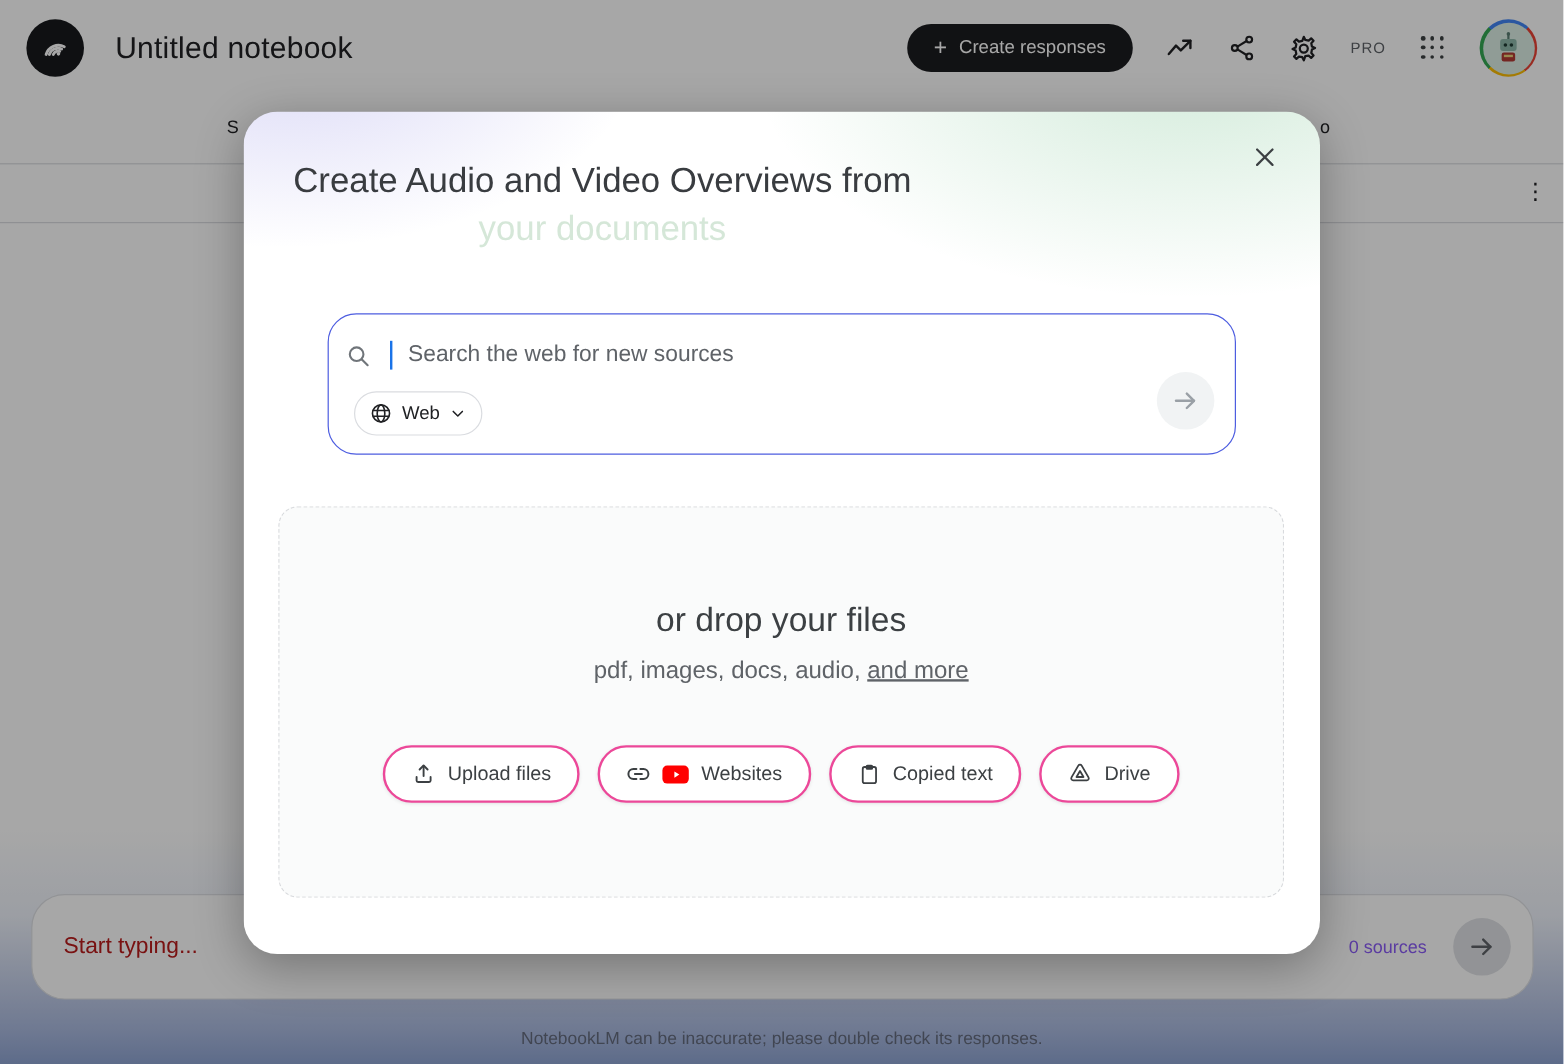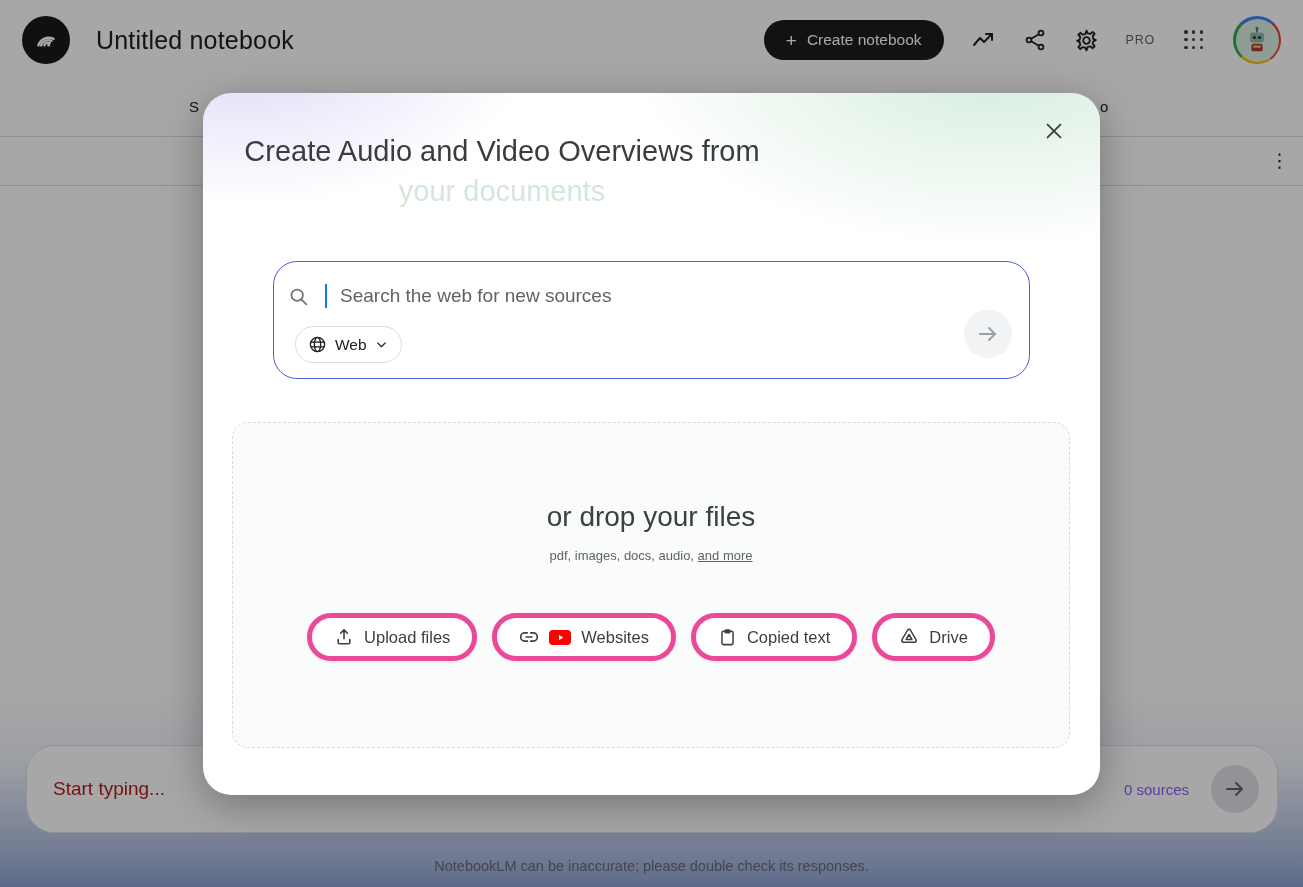--- a/index.html
+++ b/index.html
@@ -85,25 +85,25 @@
   .search-go {
     position:absolute; right:17px; bottom:20px; width:48px; height:48px; border-radius:50%;
     border:none; background:#f1f3f4; display:flex; align-items:center; justify-content:center; cursor:pointer;
   }
   .dropzone {
     position:absolute; left:29px; top:329px; width:838px; height:326px;
     border:1.5px dashed #d8dadd; border-radius:16px; background:#fafbfb;
     display:flex; flex-direction:column; align-items:center;
   }
   .dz-heading { margin-top:78px; font-size:28px; color:#3c4043; }
-  .dz-sub { margin-top:15px; font-size:13px; color:#5f6368; }
+  .dz-sub { margin-top:15px; font-size:20px; color:#5f6368; }
   .dz-sub .more-link { text-decoration:underline; cursor:pointer; color:#5f6368; }
   .dz-buttons { margin-top:50px; display:flex; gap:15px; }
   .dz-btn {
-    height:48px; border-radius:24px; background:#fff; border:5px solid #ec4899;
+    height:48px; border-radius:24px; background:#fff; border:2px solid #ec4899;
     box-shadow:0 1px 3px rgba(60,64,67,0.12); display:flex; align-items:center; gap:10px;
     padding:0 22px; font-size:16.5px; color:#3c4043; font-family:inherit; cursor:pointer;
   }
   .yt-badge { width:22px; height:15px; background:#f00; border-radius:4px; display:flex; align-items:center; justify-content:center; }
   svg { display:block; }
 </style>
 </head>
 <body>
 
 <div class="page">
@@ -115,21 +115,21 @@
         <path d="M7.5 17 a7 7 0 0 1 9.5 -4.2"></path>
         <path d="M10.5 17 a4 4 0 0 1 5 -2.4"></path>
         <circle cx="14.5" cy="16.5" r="1.4" fill="#fff" stroke="none"></circle>
       </svg>
     </div>
     <div class="nb-title">Untitled notebook</div>
 
     <div class="header-right">
       <button class="create-btn">
         <span class="plus">+</span>
-        <span>Create notebook</span>
+        <span>Create responses</span>
       </button>
       <span class="hicon">
         <svg width="24" height="24" viewBox="0 0 24 24" fill="none" stroke="#202124" stroke-width="2" stroke-linecap="round" stroke-linejoin="round">
           <polyline points="3,17 9,10 13,14 21,6"></polyline>
           <polyline points="15,6 21,6 21,12"></polyline>
         </svg>
       </span>
       <span class="hicon">
         <svg width="24" height="24" viewBox="0 0 24 24" fill="none" stroke="#202124" stroke-width="1.8">
           <circle cx="18" cy="5" r="2.4"></circle>

